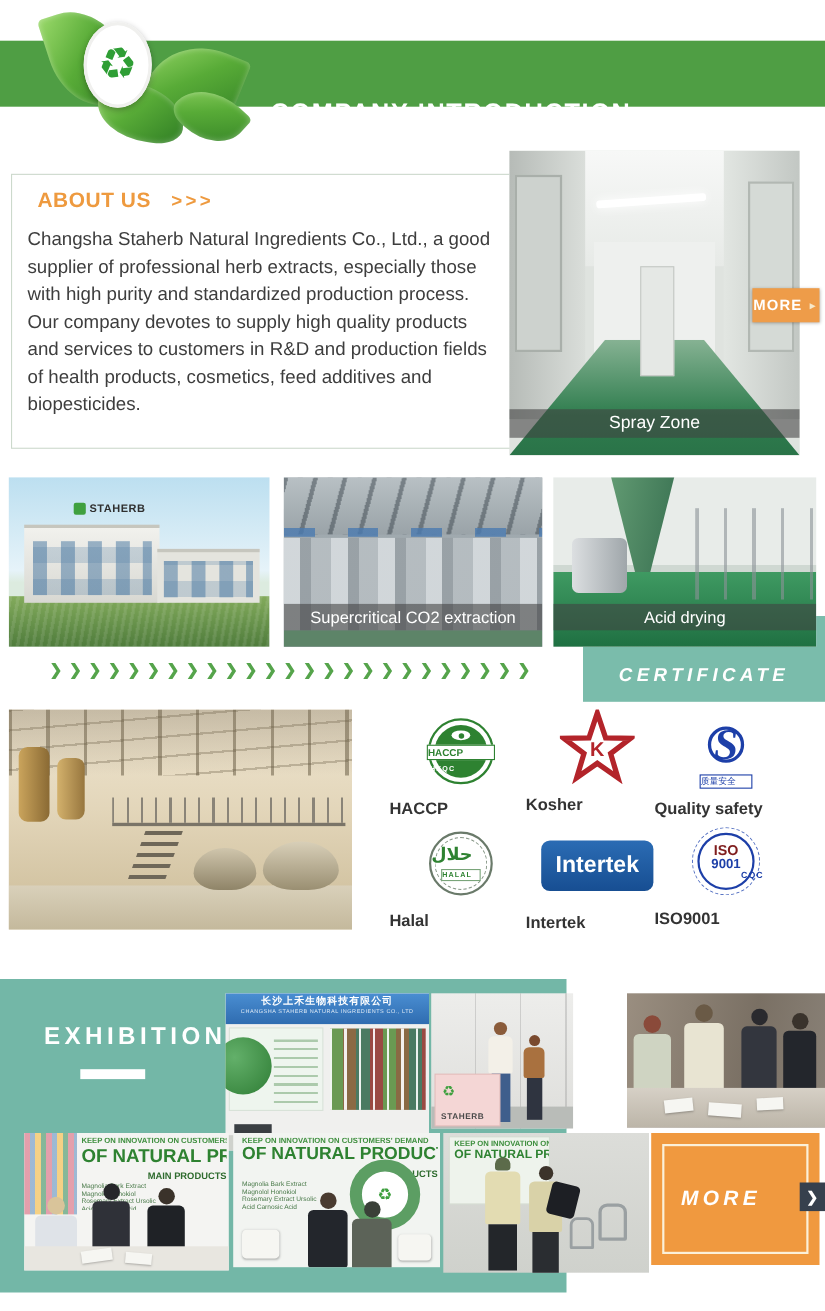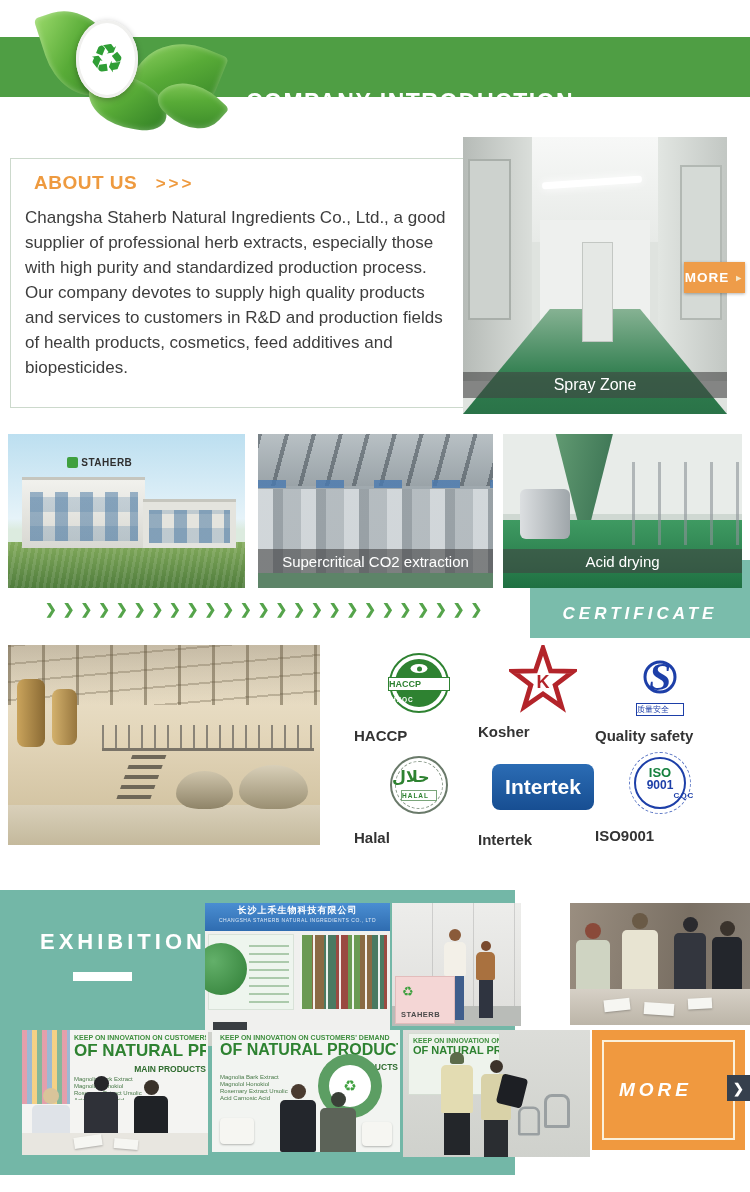--- a/index.html
+++ b/index.html
@@ -142,21 +142,21 @@
   .halal-box { position:absolute; left:50%; transform:translateX(-50%); bottom:11px; width:36px; height:11px;
     border:1px solid #7aa57a; color:#2e8231; font-size:6.5px; font-weight:bold; line-height:9px; letter-spacing:1px; }
 
   .intertek { width:102px; height:46px; background:linear-gradient(#2b6cb4,#174e92); border-radius:8px;
     color:#fff; font-size:21px; font-weight:bold; display:flex; align-items:center; justify-content:center; }
 
   .iso { position:relative; width:62px; height:62px; border-radius:50%; border:1px dashed #5b76c4;
     display:flex; align-items:center; justify-content:center; }
   .iso-inner { width:52px; height:52px; border-radius:50%; border:2px solid #1d3fa8; display:flex;
     flex-direction:column; align-items:center; justify-content:center; line-height:1.05; }
-  .iso-top { font-size:13px; font-weight:bold; color:#15803d; }
+  .iso-top { font-size:13px; font-weight:bold; color:#7f1d1d; }
   .iso-num { font-size:12px; font-weight:bold; color:#1d3fa8; }
   .iso-sub { font-size:8px; font-weight:bold; color:#1d3fa8; letter-spacing:1px;margin-left:48px; }
 
   
   .exh-block { position:absolute; left:0; top:890px; width:515px; height:285px; background:#73b7a7; }
   .exh-title { position:absolute; left:40px; top:929px; color:#fff; font-size:22px; font-weight:bold; letter-spacing:4px; z-index:2; }
   .exh-bar { position:absolute; left:73px; top:972px; width:59px; height:9px; background:#fff; z-index:2; }
 
   .exh-photo { position:absolute; overflow:hidden; z-index:3; background:#f0f0ee; }
   .p1 { left:205px; top:903px; width:185px; height:143px; }

